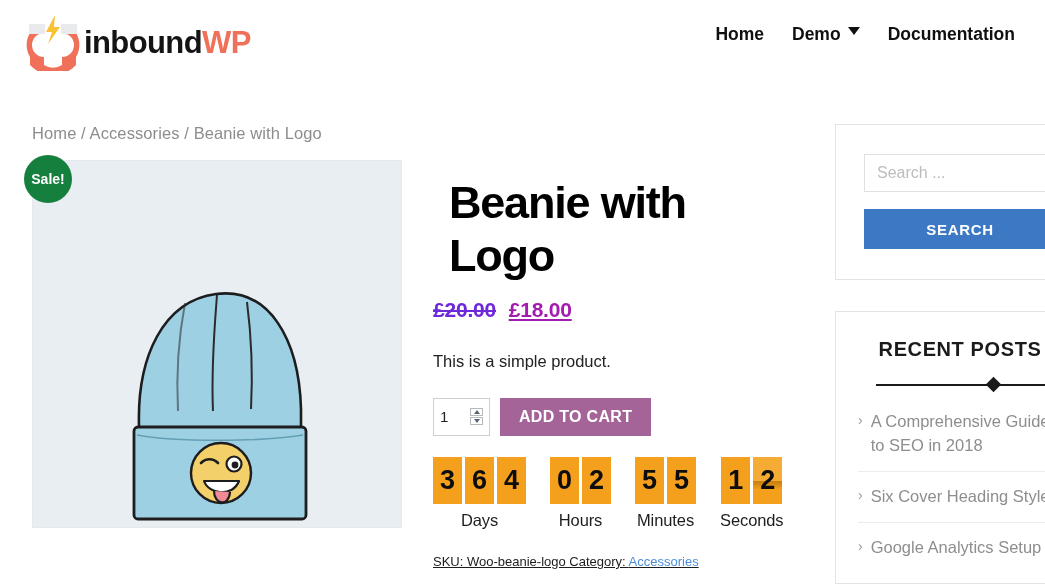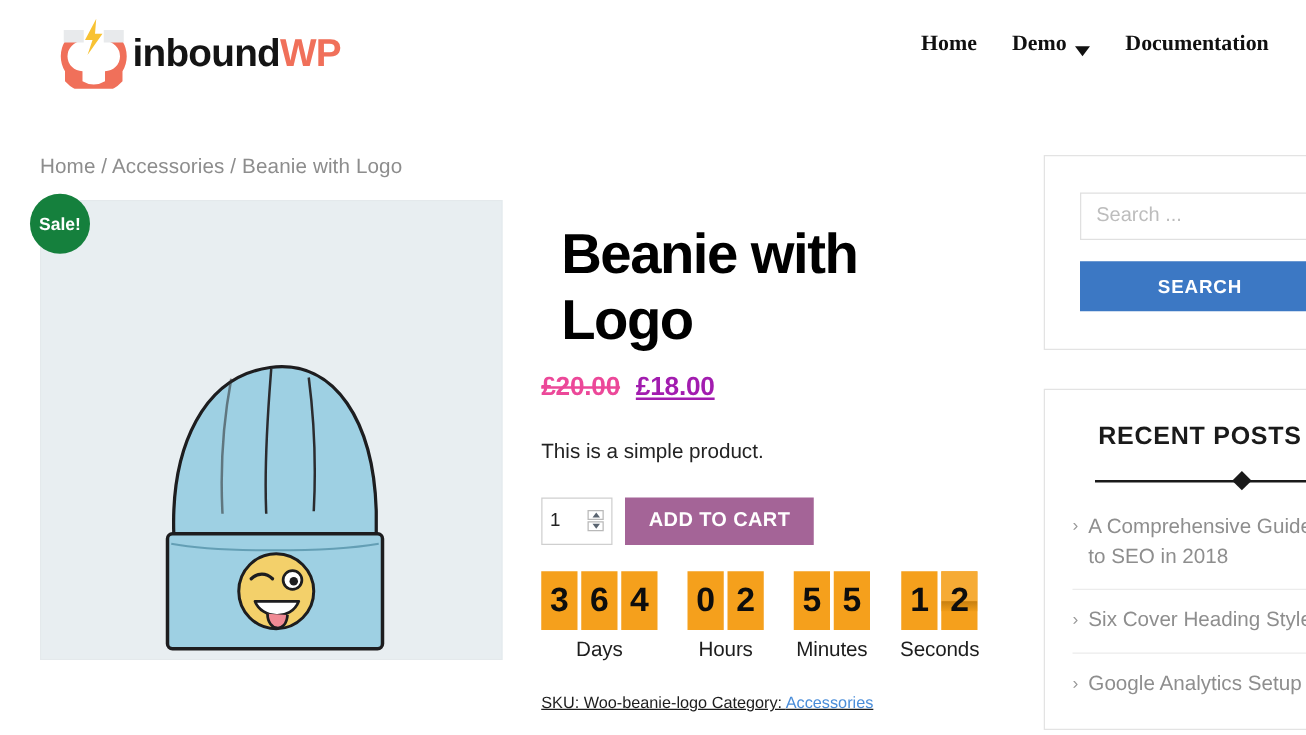--- a/index.html
+++ b/index.html
@@ -12,40 +12,40 @@
     color: #1a1a1a;
   }
   #page { position: relative; width: 1045px; height: 588px; background:#fff; }
 
   
   #header {
     position: absolute; top:0; left:0; width:1045px; height:86px;
     background:#fff;
   }
   #logo-block {
-    position:absolute; left:44px; top:8px;
+    position:absolute; left:22px; top:8px;
     display:flex; align-items:center; height:68px;text-align:right;
   }
   .magnet { position:relative; width:62px; height:58px; margin-right:2px; }
   .magnet svg { display:block; }
   #logo-text {
     font-size:31px; font-weight:700; letter-spacing:-0.6px;
     line-height:1; white-space:nowrap; margin-left:-2px;
   }
   #logo-text .lt-dark { color:#141414; }
   #logo-text .lt-accent { color:#f0705a; }
 
   #main-nav {
     position:absolute; right:16px; top:24px;
     display:flex; align-items:center; gap:0px;
     font-size:17.5px; font-weight:700; color:#101010;
   }
   .nav-item {
-    display:flex; align-items:flex-end; gap:7px;
-    padding:0 14px; white-space:nowrap; cursor:pointer;font-family:Liberation Serif, serif;
+    display:flex; align-items:flex-start; gap:7px;
+    padding:0 14px; white-space:nowrap; cursor:pointer;
   }
   .caret {
     width:0; height:0;
     border-left:6px solid transparent;
     border-right:6px solid transparent;
     border-top:8px solid #111;
     margin-top:3px;
   }
 
   
@@ -78,21 +78,21 @@
   #product-title {
     font-size:45px; font-weight:800; line-height:1.18;
     letter-spacing:-1.2px; color:#000; margin:16px;
     max-width:290px;
   }
   #price-row {
     margin-top:16px; font-size:21px; font-weight:700;
     letter-spacing:-0.2px;
   }
   #price-old {
-    color:#ec4899; text-decoration:line-through;
+    color:#6d28d9; text-decoration:line-through;
     font-weight:700; margin-right:7px;
   }
   #price-new { color:#a21caf; text-decoration:underline; font-weight:800; }
 
   #short-desc {
     margin-top:27px; font-size:16.5px; color:#222; line-height:1.5;
   }
 
   #cart-row {
     margin-top:24px; display:flex; align-items:stretch; gap:10px;

